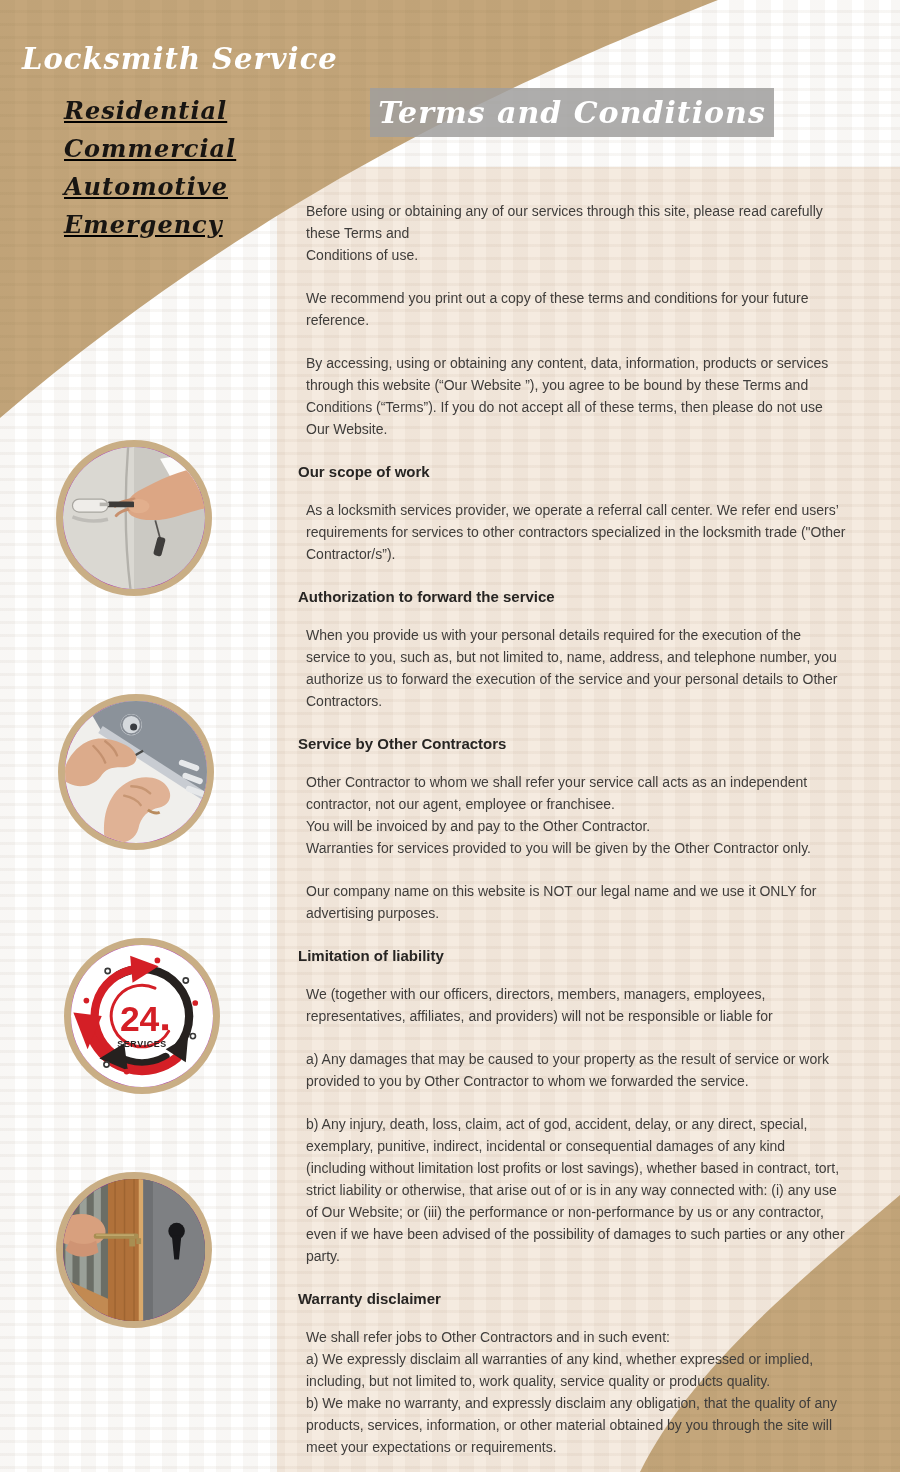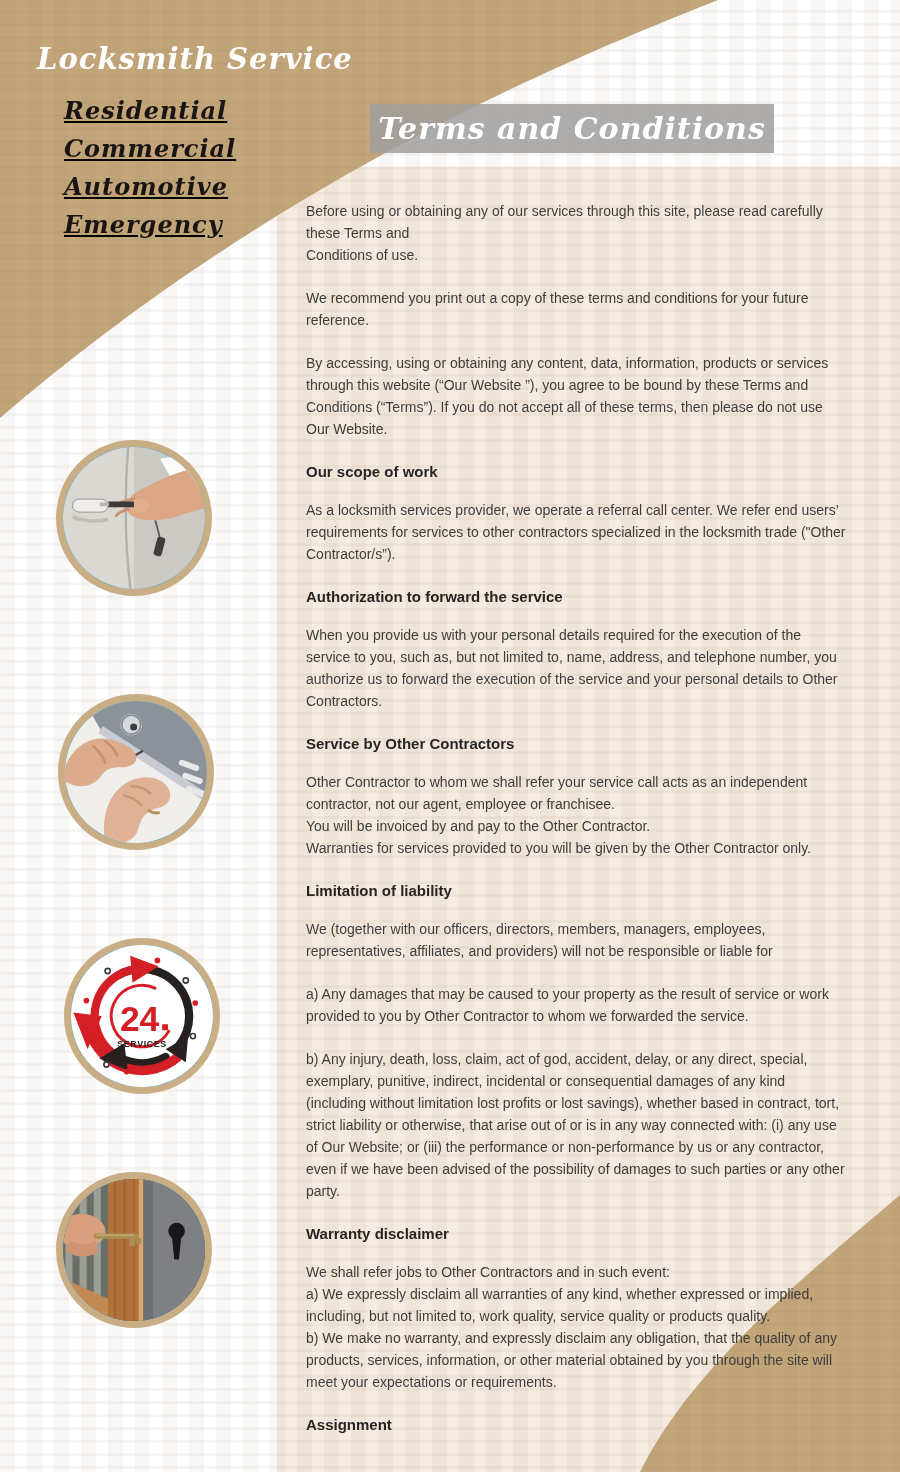--- a/index.html
+++ b/index.html
@@ -10,40 +10,40 @@
   
   .curves{position:absolute;left:0;top:0;z-index:1;pointer-events:none;}
   
   .pattern{position:absolute;inset:0;z-index:2;pointer-events:none;
     background-image:
       linear-gradient(0deg, rgba(125,98,60,0.055) 3px, transparent 3px),
       linear-gradient(90deg, rgba(125,98,60,0.05) 15px, transparent 15px);
     background-size:13px 13px,27px 13px;}
   
   .brand{position:absolute;left:22px;top:42px;z-index:4;color:#ffffff;
-         font:italic bold 29px "DejaVu Serif",serif;letter-spacing:1px;white-space:nowrap;margin-left:15px;}
+         font:italic bold 29px "DejaVu Serif",serif;letter-spacing:1px;white-space:nowrap;}
   .menu{position:absolute;left:64px;top:92px;z-index:4;list-style:none;margin:0;padding:0;text-decoration:underline;}
   .menu li{font:italic bold 24px "DejaVu Serif",serif;color:#181512;line-height:38px;letter-spacing:1px;}
   
-  .banner{position:absolute;left:370px;top:104px;width:404px;height:49px;z-index:4;
+  .banner{position:absolute;left:370px;top:88px;width:404px;height:49px;z-index:4;
           background:rgba(160,159,157,0.85);color:#ffffff;text-align:center;
           font:italic bold 30px "DejaVu Serif",serif;line-height:49px;letter-spacing:1px;}
   
   .fig{position:absolute;z-index:4;width:142px;height:142px;border:7px solid #c9ae85;
-       border-radius:50%;overflow:hidden;background:#0ea5e9;}
+       border-radius:50%;overflow:hidden;background:#a21caf;}
   .fig svg{display:block;width:142px;height:142px;}
   #fig-car{left:56px;top:440px;}
   #fig-safe{left:58px;top:694px;}
   #fig-24{left:64px;top:938px;}
   #fig-door{left:56px;top:1172px;}
   
   .content{position:absolute;left:290px;top:184px;width:574px;z-index:4;
            color:#3f3d3b;font-size:14px;line-height:22px;}
   .block{margin:0 0 21px 0;}
-  .block h3{margin:16px;font-size:15px;line-height:22px;font-weight:bold;color:#272523;}
+  .block h3{margin:8px;font-size:15px;line-height:22px;font-weight:bold;color:#272523;}
   .block p{margin:16px;white-space:pre-line;}
 </style>
 </head>
 <body>
 
 <div class="page">
 
   <div class="cream-panel"></div>
 
   <svg class="curves" width="900" height="1472" viewBox="0 0 900 1472" aria-hidden="true">
@@ -180,20 +180,23 @@
       <h3>Authorization to forward the service</h3>
       <p>When you provide us with your personal details required for the execution of the service to you, such as, but not limited to, name, address, and telephone number, you authorize us to forward the execution of the service and your personal details to Other Contractors.</p>
     </div>
     <div class="block">
       <h3>Service by Other Contractors</h3>
       <p>Other Contractor to whom we shall refer your service call acts as an independent contractor, not our agent, employee or franchisee.
 You will be invoiced by and pay to the Other Contractor.
 Warranties for services provided to you will be given by the Other Contractor only.</p>
     </div>
     <div class="block">
+        <p>Our company name on this website is NOT our legal name and we use it ONLY for advertising purposes.</p>
+      </div>
+    <div class="block">
       <h3>Limitation of liability</h3>
       <p>We (together with our officers, directors, members, managers, employees, representatives, affiliates, and providers) will not be responsible or liable for</p>
     </div>
     <div class="block">
         <p>a) Any damages that may be caused to your property as the result of service or work provided to you by Other Contractor to whom we forwarded the service.</p>
       </div>
     <div class="block">
         <p>b) Any injury, death, loss, claim, act of god, accident, delay, or any direct, special, exemplary, punitive, indirect, incidental or consequential damages of any kind (including without limitation lost profits or lost savings), whether based in contract, tort, strict liability or otherwise, that arise out of or is in any way connected with: (i) any use of Our Website; or (iii) the performance or non-performance by us or any contractor, even if we have been advised of the possibility of damages to such parties or any other party.</p>
       </div>
     <div class="block">

